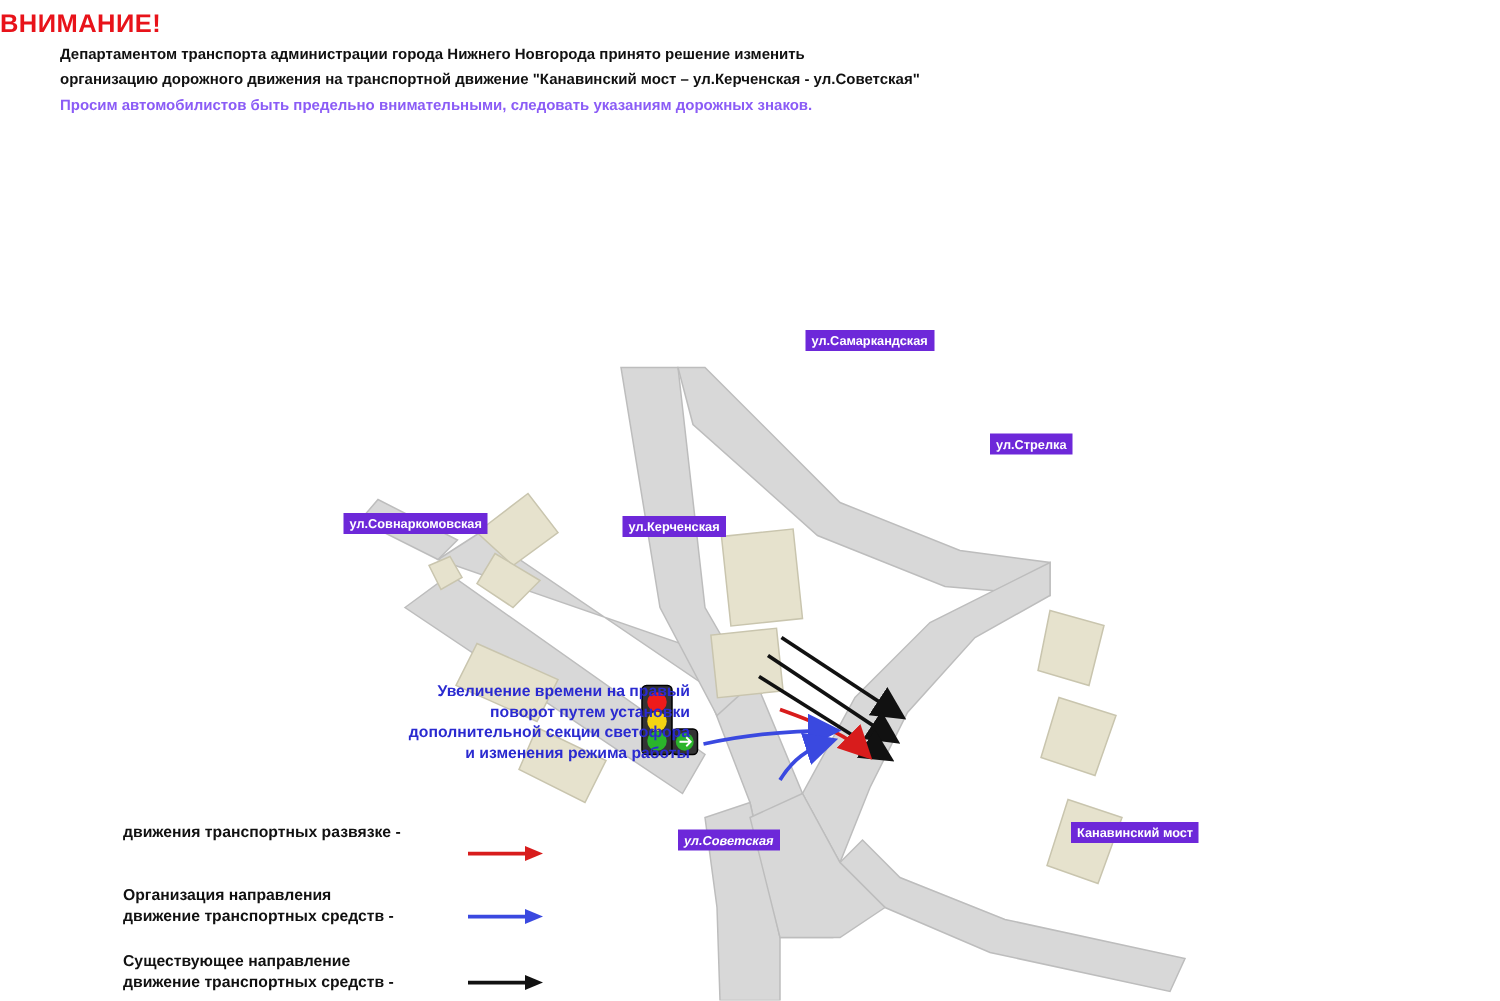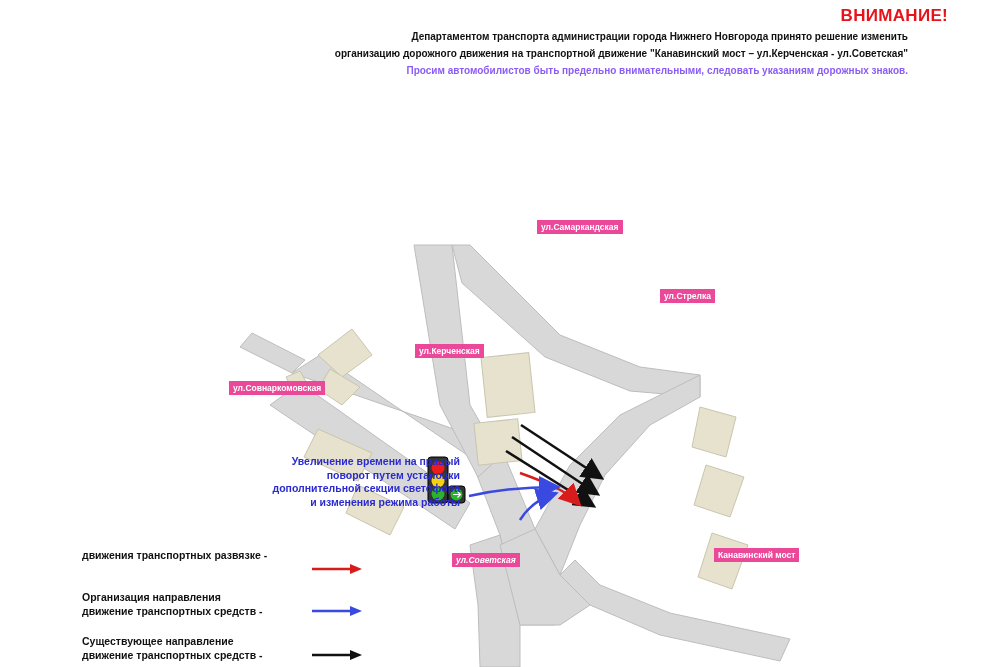--- a/index.html
+++ b/index.html
@@ -14,21 +14,21 @@
     overflow: hidden;
     font-family: "Liberation Sans", sans-serif;
   }
 
   
   #header {
     position: absolute;
     left: 0; top: 0;
     width: 948px;
     height: 105px;
-    text-align: right;
+    text-align: left;
   }
   #header .warn {
     color: #e8131a;
     font-weight: bold;
     font-size: 17px;
     letter-spacing: .3px;
     margin: 6px 0 2px 0;
   }
   #header .line {
     font-size: 10px;
@@ -51,21 +51,21 @@
     width: 1000px;
     height: 562px;
   }
   #map svg {
     display: block;
   }
 
   
   .street-label {
     position: absolute;
-    background: #ec4899;
+    background: #6d28d9;
     color: #ffffff;
     font-size: 8.5px;
     font-weight: bold;
     padding: 2px 4px 2px 4px;
     white-space: nowrap;
     line-height: 10px;
     font-family: "Liberation Sans", sans-serif;
   }
 
   
@@ -180,21 +180,21 @@
       <circle cx="438" cy="389" r="6.5" fill="#2bb42b"></circle>
       <rect x="448" y="381" width="17" height="17" rx="3" fill="#333333" stroke="#000000" stroke-width="1"></rect>
       <circle cx="456.5" cy="389.5" r="6" fill="#2bb42b"></circle>
       <path d="M453,389.5 L460,389.5 M457.5,386.5 L460.5,389.5 L457.5,392.5" stroke="#ffffff" stroke-width="1.2" fill="none"></path>
     </g>
   </svg>
 </div>
 
 <div class="street-label" style="left:537px; top:220px;">ул.Самаркандская</div>
 <div class="street-label" style="left:660px; top:289px;">ул.Стрелка</div>
-<div class="street-label" style="left:229px; top:342px;margin-top:39px;">ул.Совнаркомовская</div>
+<div class="street-label" style="left:229px; top:342px;">ул.Совнаркомовская</div>
 <div class="street-label" style="left:415px; top:344px;">ул.Керченская</div>
 <div class="street-label" style="left:452px; top:553px;font-style:italic;">ул.Советская</div>
 <div class="street-label" style="left:714px; top:548px;">Канавинский мост</div>
 
 <div id="tl-note">
   <div>Увеличение времени на правый</div>
   <div>поворот путем установки</div>
   <div>дополнительной секции светофора</div>
   <div>и изменения режима работы</div>
 </div>

